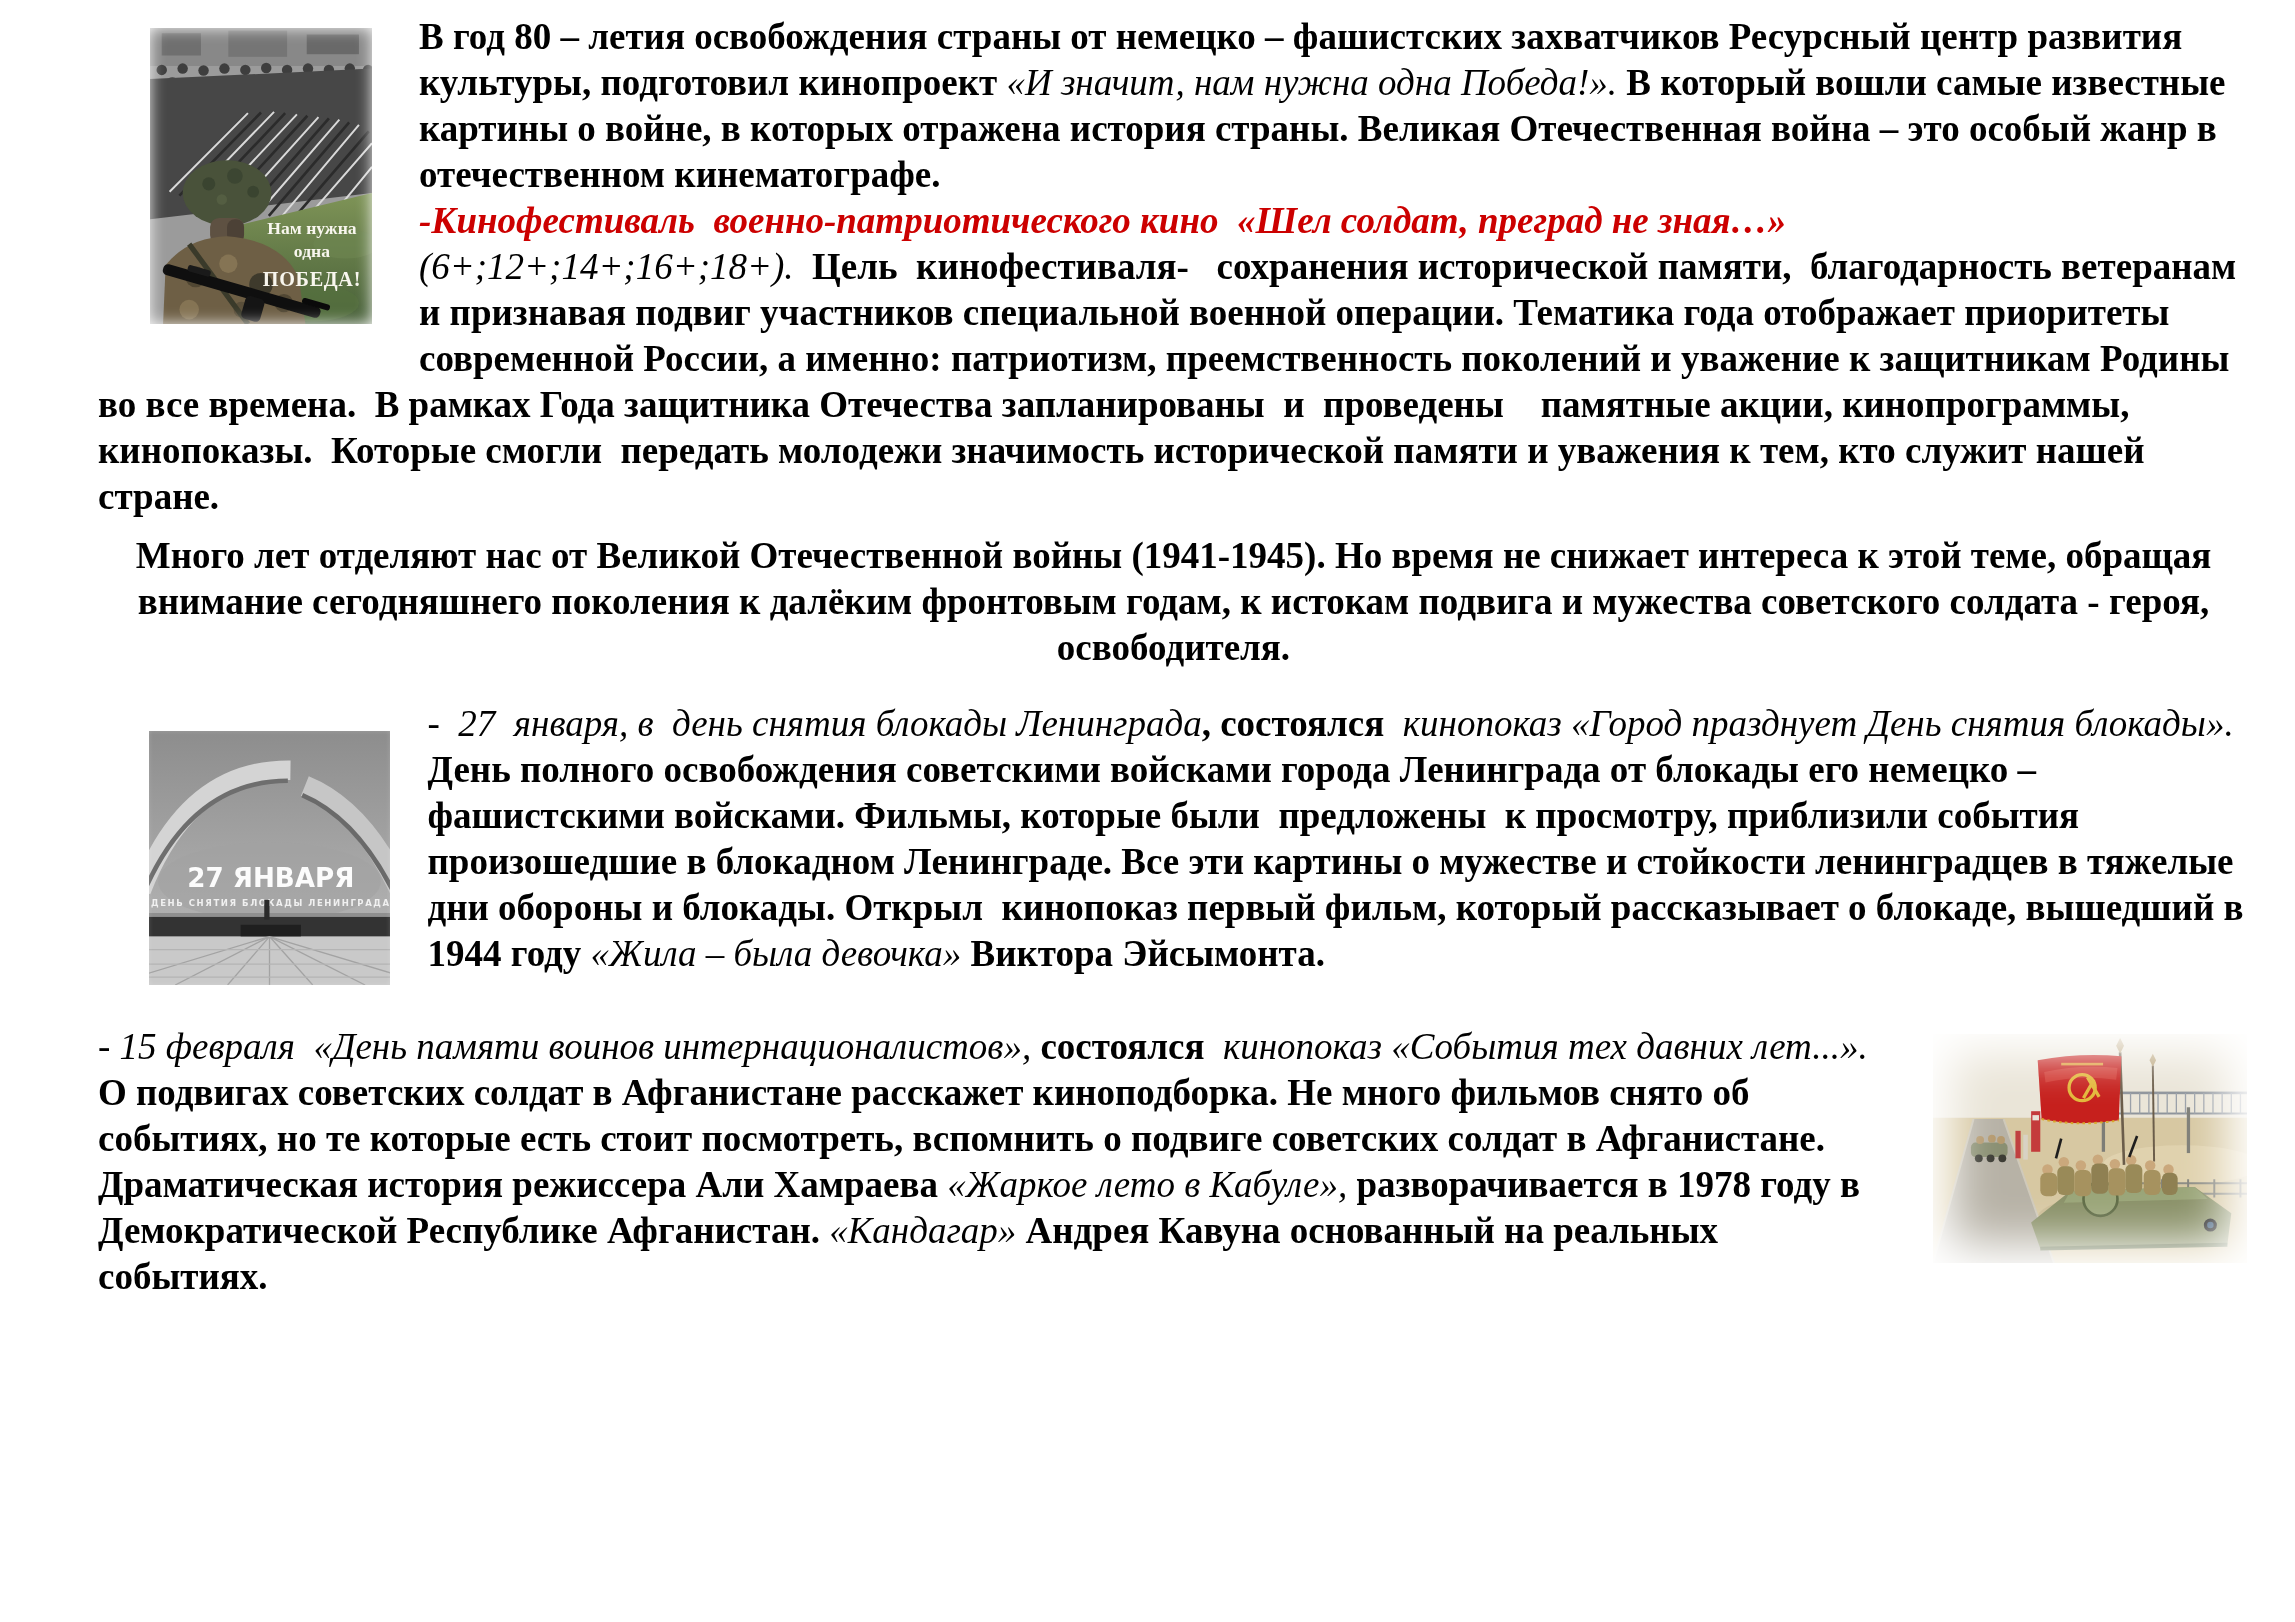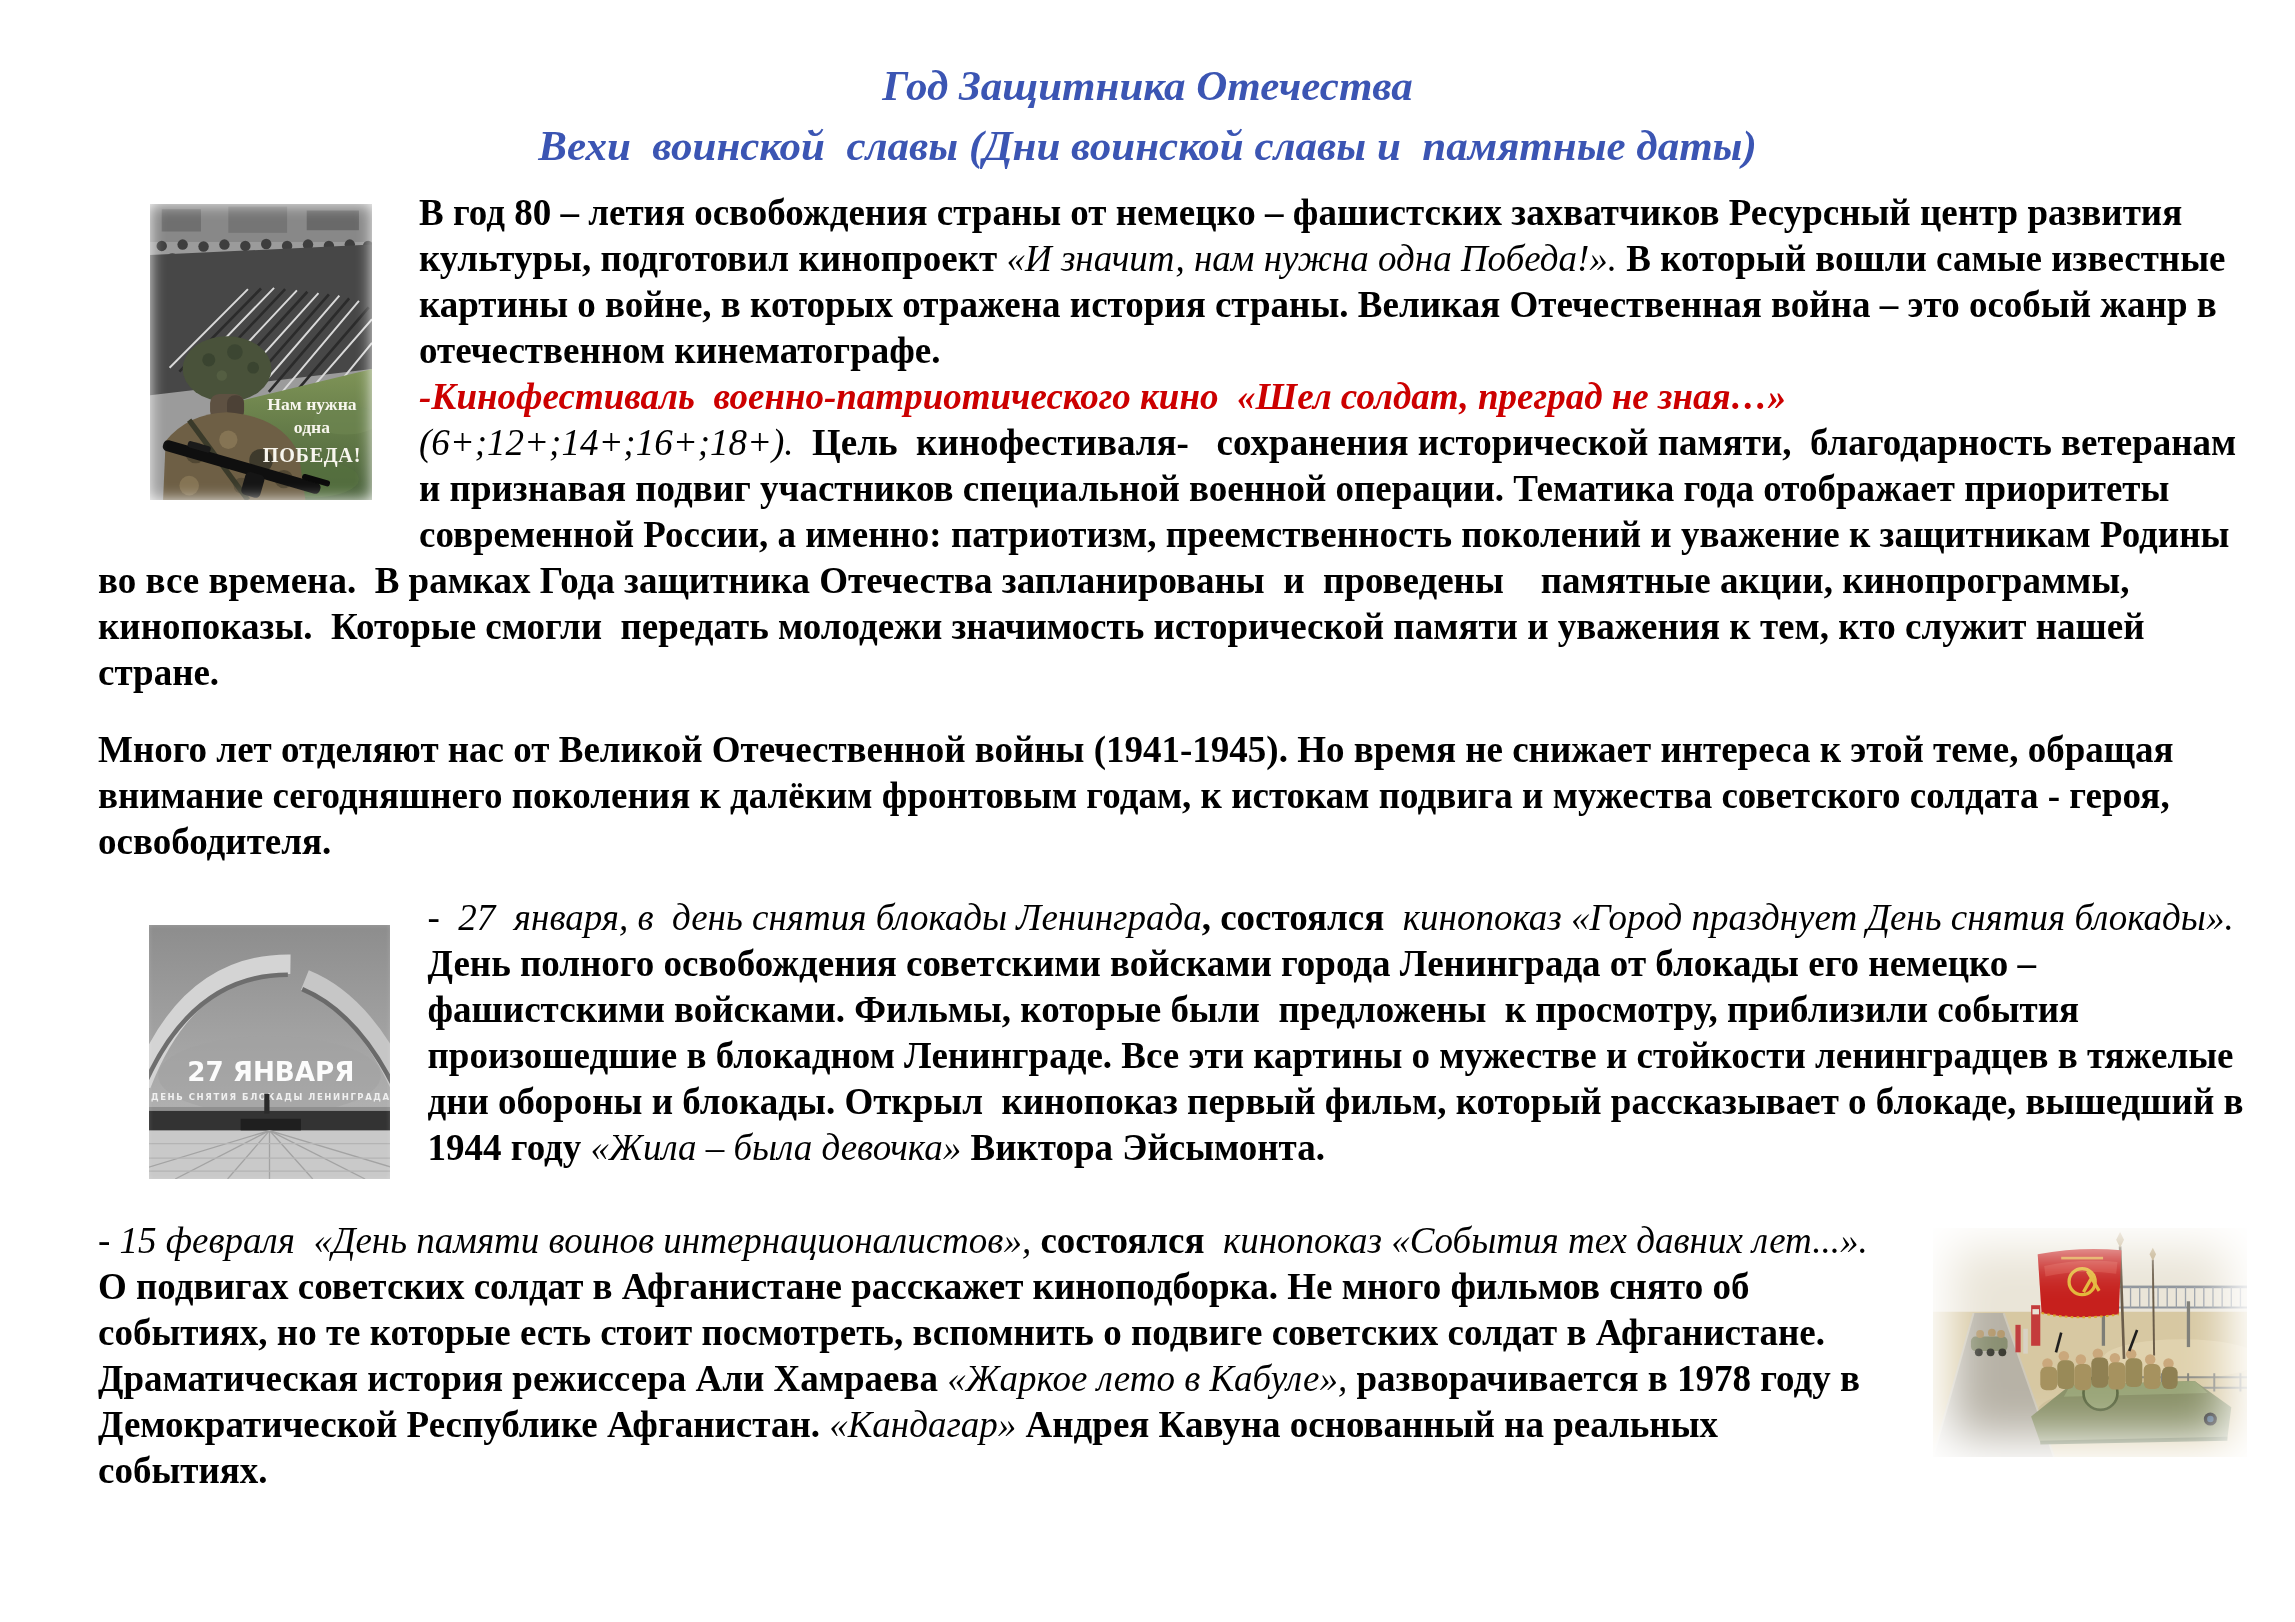--- a/index.html
+++ b/index.html
@@ -36,37 +36,33 @@
 
   .fig1{float:left;width:222px;height:296px;margin:3.9px 37px 6.5px 42px;border-radius:14.4px;}
   .fig1::after{border-radius:14.4px;box-shadow:inset 0 0 15.7px 9.2px #ffffff;}
 
   .fig2{float:left;width:241px;height:254px;margin:19.6px 27.5px 5.2px 41px;}
   .fig2::after{box-shadow:inset 0 0 9.2px 3.9px #ffffff;}
 
   .fig3{float:right;width:314px;height:229px;margin:0 -7.9px 5.2px 27.5px;border-radius:9.2px;}
   .fig3::after{border-radius:9.2px;box-shadow:inset 0 0 46px 30px #ffffff;}
 
-  .block2{margin-top:31px;}
+  .block2{margin-top:13px;text-align:center;}
   .block3{margin-top:30px;}
   .block4{margin-top:47px;}
 
   .poster-text{font-family:"Liberation Serif",serif;font-weight:bold;fill:#f8f6ee;}
   .memorial-date{font-family:"DejaVu Sans",sans-serif;font-weight:bold;fill:#fcfcfc;}
   .memorial-sub{font-family:"DejaVu Sans",sans-serif;font-weight:bold;fill:#f0f0f0;letter-spacing:2.4px;}
 </style>
 </head>
 <body>
 
 <div class="page">
 
-  <div class="title-block">
-    <div class="title-line">Год Защитника Отечества</div>
-    <div class="title-line">Вехи  воинской  славы (Дни воинской славы и  памятные даты)</div>
-  </div>
 
   <div class="content">
 
     <div class="para block1">
       <figure class="fig fig1">
         <svg viewBox="0 0 340 452" preserveAspectRatio="none" style="font-size:57px">
           <defs>
             <linearGradient id="grass1" x1="0" y1="0" x2="0" y2="1">
               <stop offset="0" stop-color="#7f9457"></stop>
               <stop offset="1" stop-color="#465f38"></stop>

